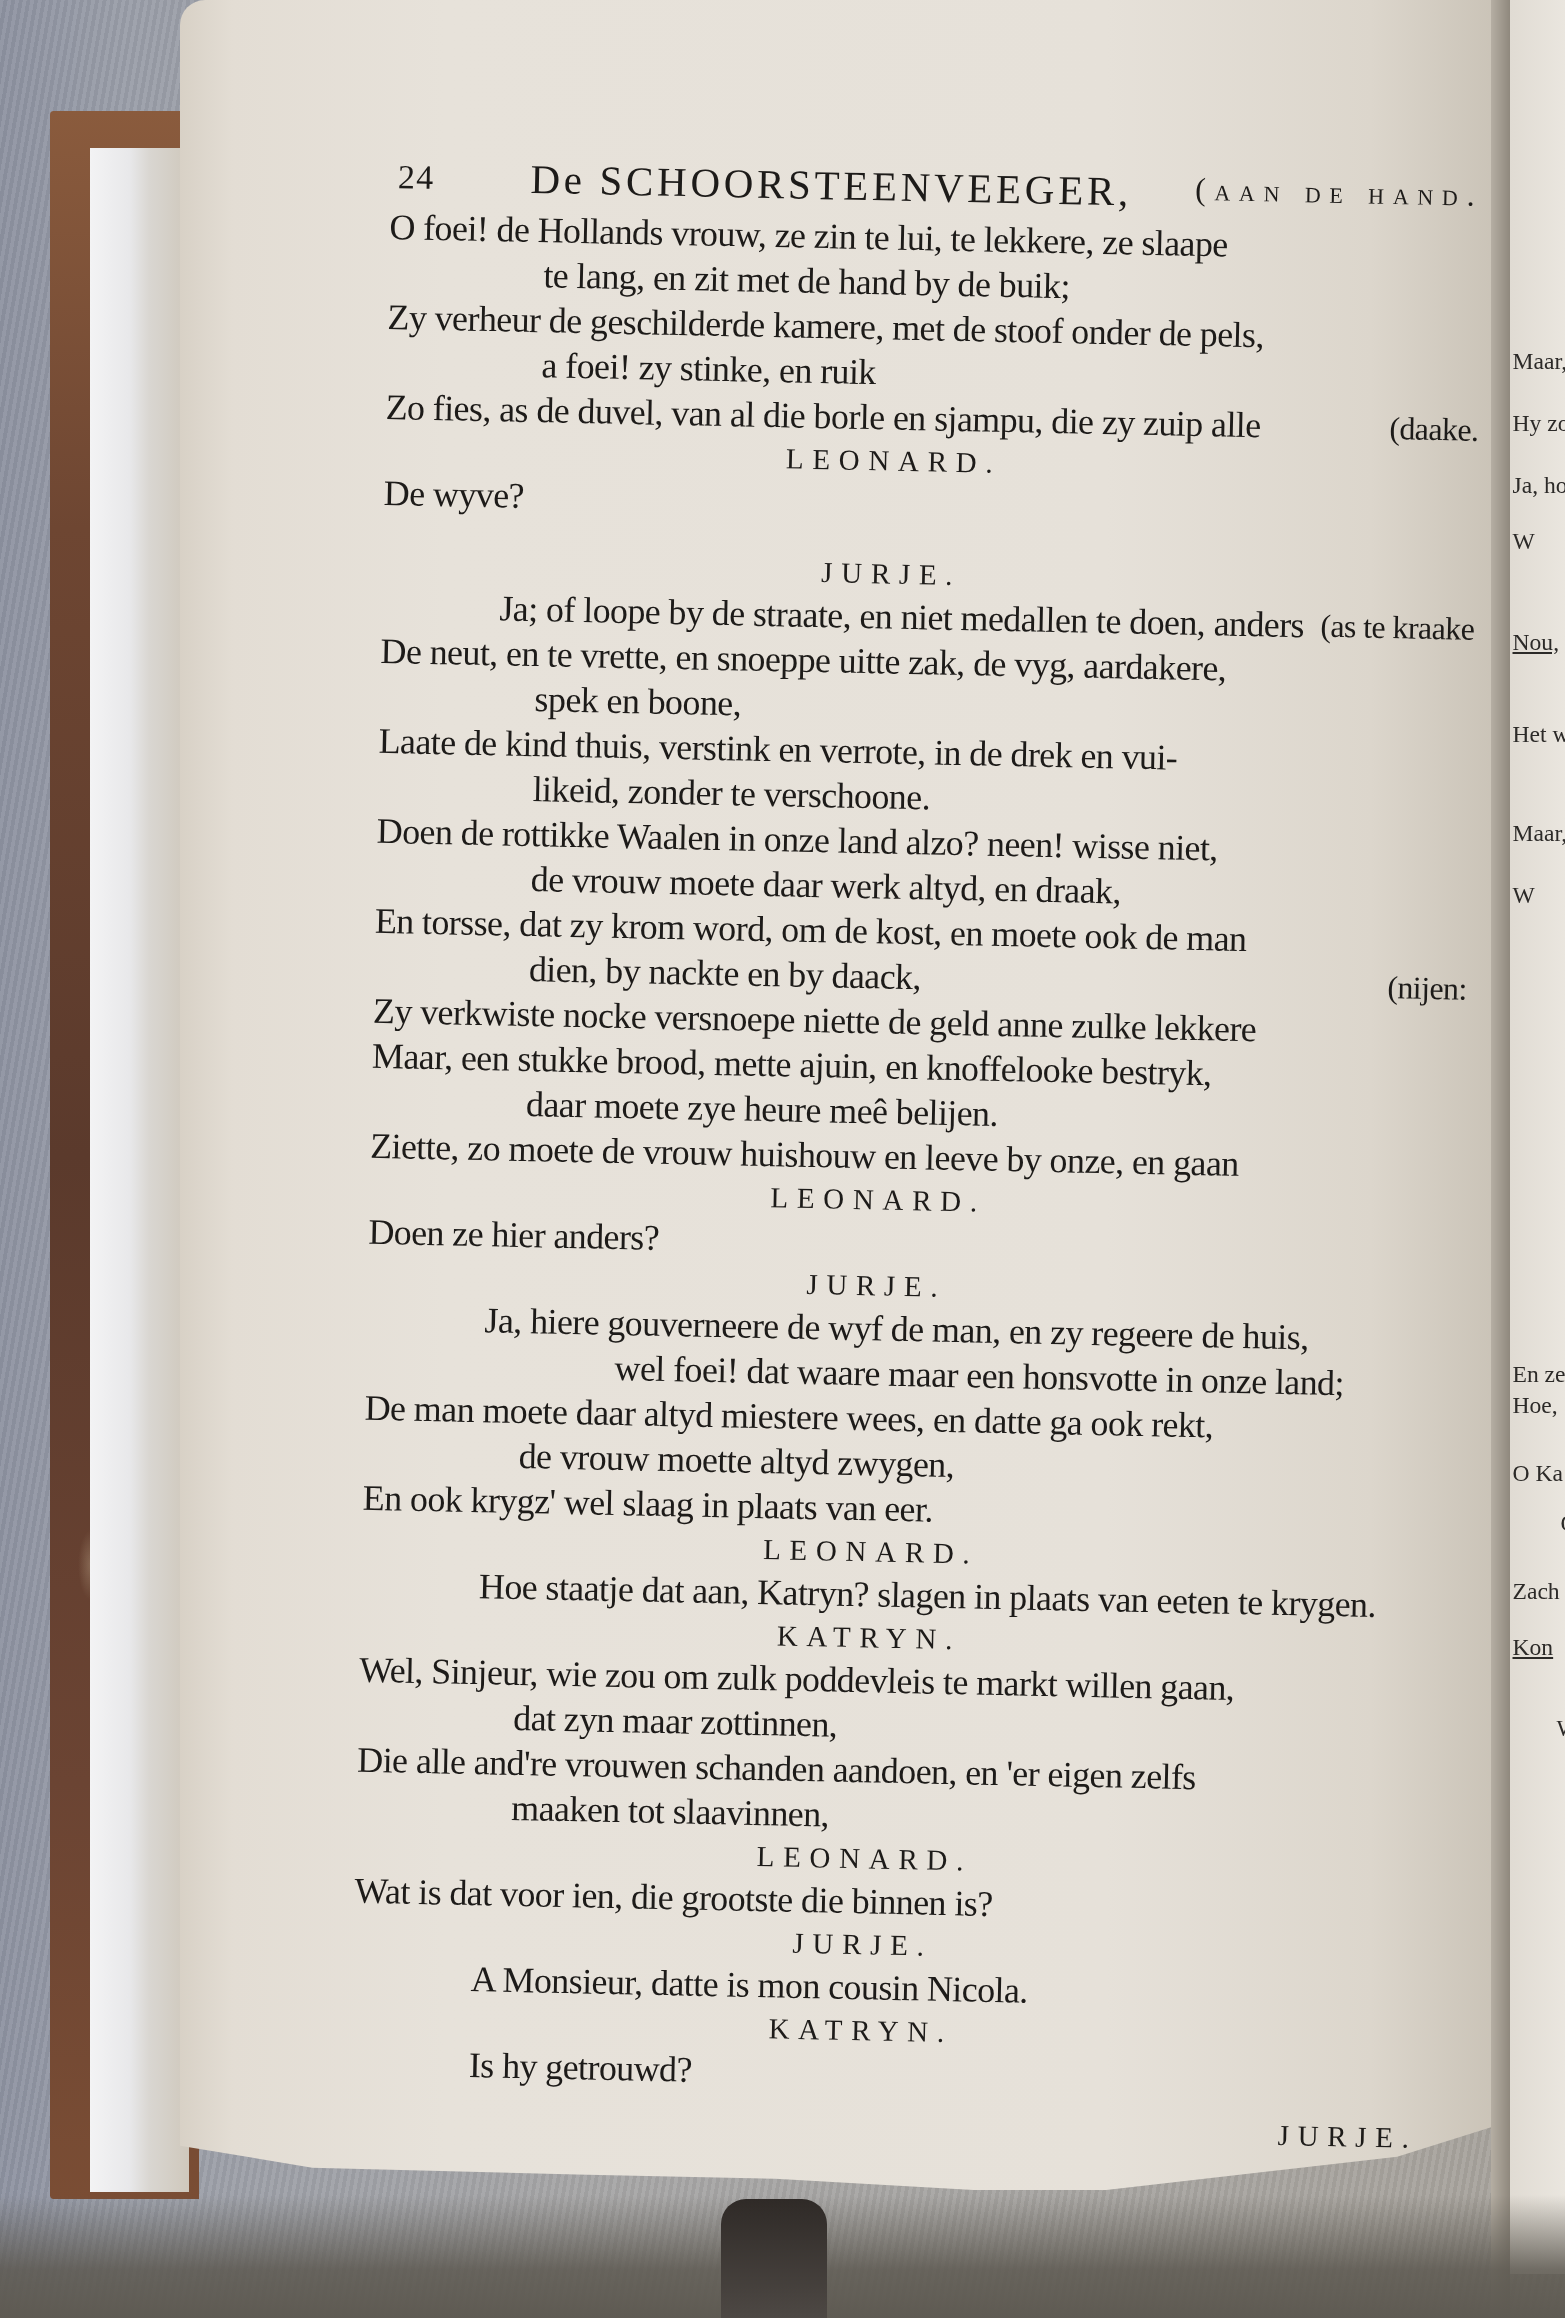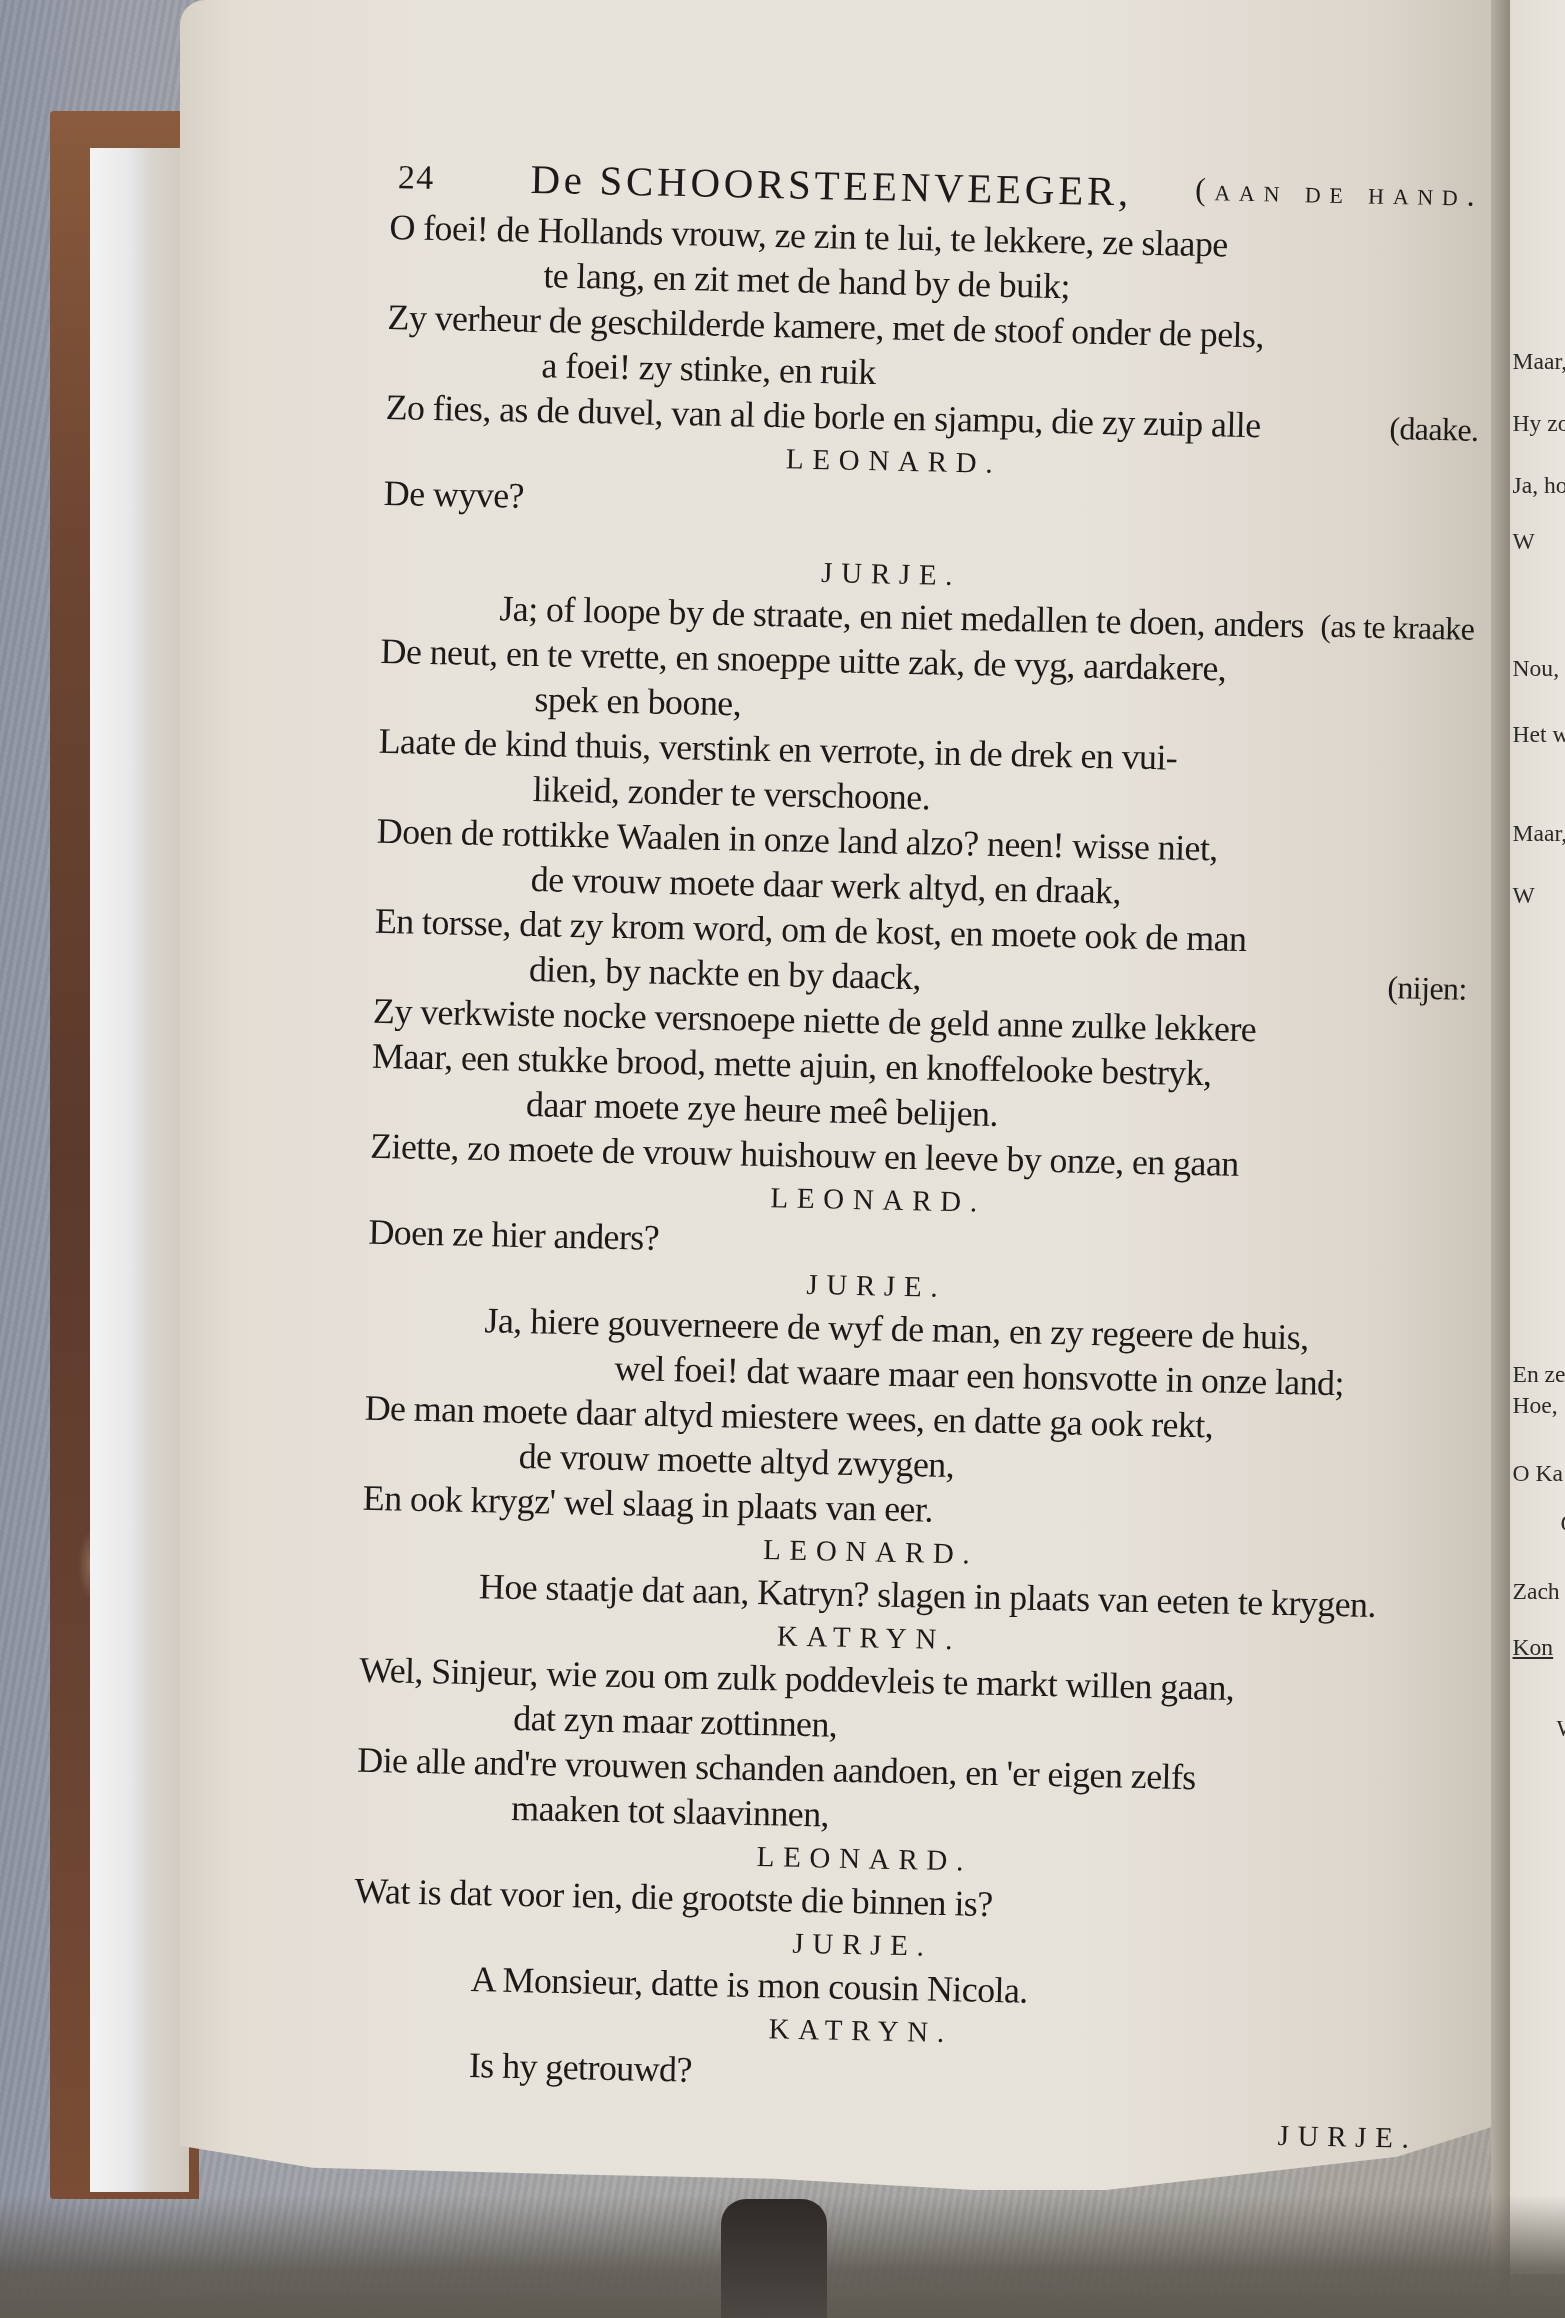--- a/index.html
+++ b/index.html
@@ -93,21 +93,21 @@
 </div>
 <div class="page-stack"></div>
 
 <div class="page"></div>
 <div class="gutter"></div>
 <div class="facing" id="facing">
     <div class="facing-line" style="top: 348px;">Maar,</div>
     <div class="facing-line" style="top: 410px;">Hy zou</div>
     <div class="facing-line" style="top: 472px;">Ja, hou</div>
     <div class="facing-line" style="top: 528px;">W</div>
-    <div class="facing-line" style="top: 655px;">Nou,</div>
+    <div class="facing-line" style="top: 629px; text-decoration: underline;">Nou,</div>
     <div class="facing-line" style="top: 721px;">Het we</div>
     <div class="facing-line" style="top: 820px;">Maar,</div>
     <div class="facing-line" style="top: 882px;">W</div>
     <div class="facing-line" style="top: 1361px;">En ze</div>
     <div class="facing-line" style="top: 1392px;">Hoe,</div>
     <div class="facing-line" style="top: 1460px;">O Ka</div>
     <div class="facing-line" style="top: 1510px; margin-left: 48px;">Om</div>
     <div class="facing-line" style="top: 1578px;">Zach</div>
     <div class="facing-line" style="top: 1634px; text-decoration: underline;">Kon</div>
     <div class="facing-line" style="top: 1715px; margin-left: 44px;">Wat</div>

